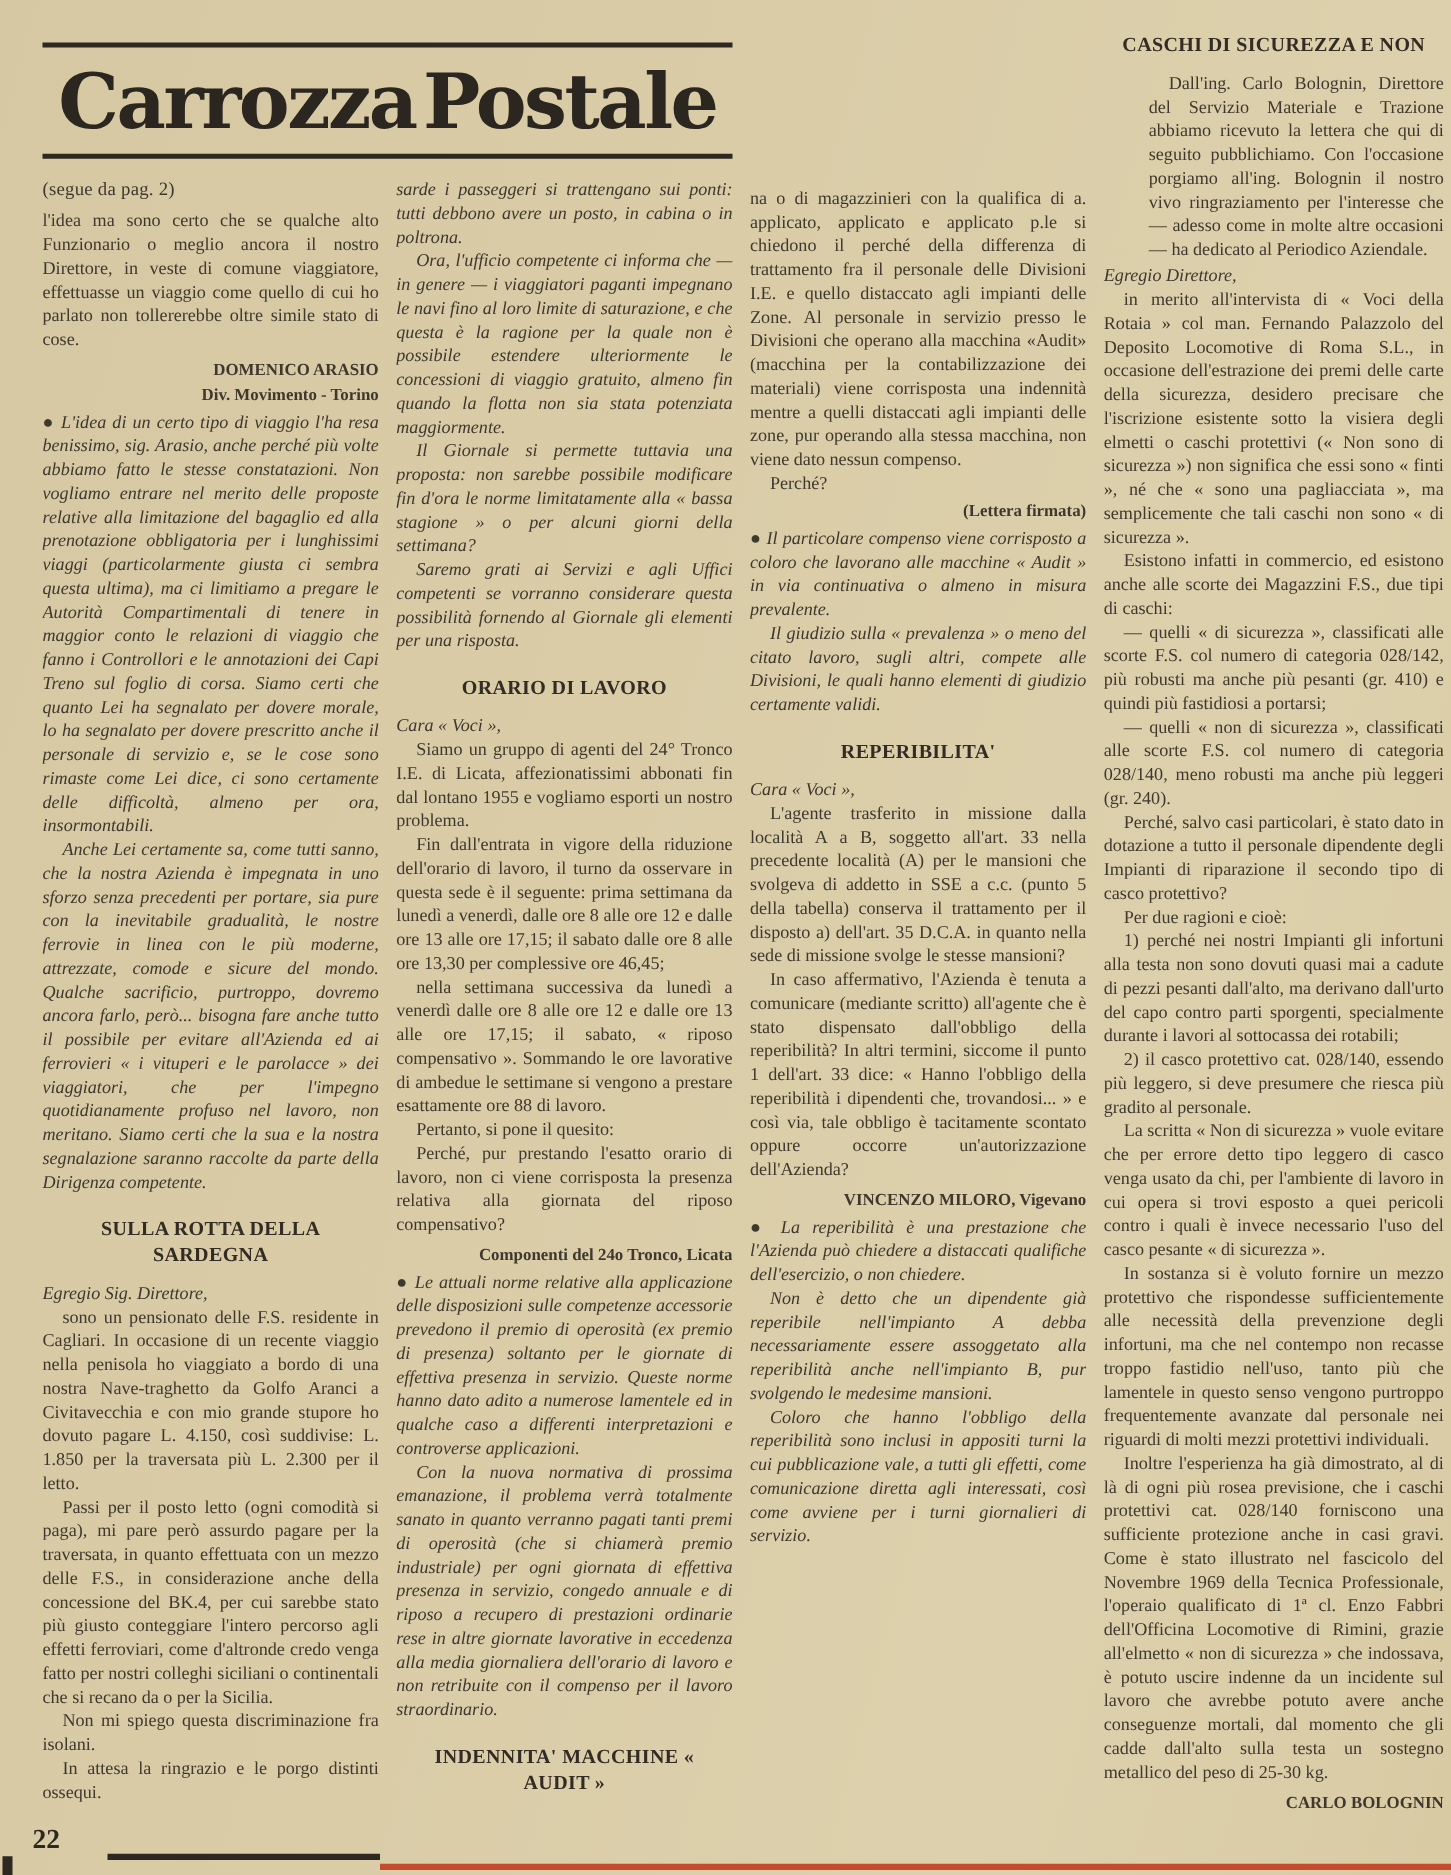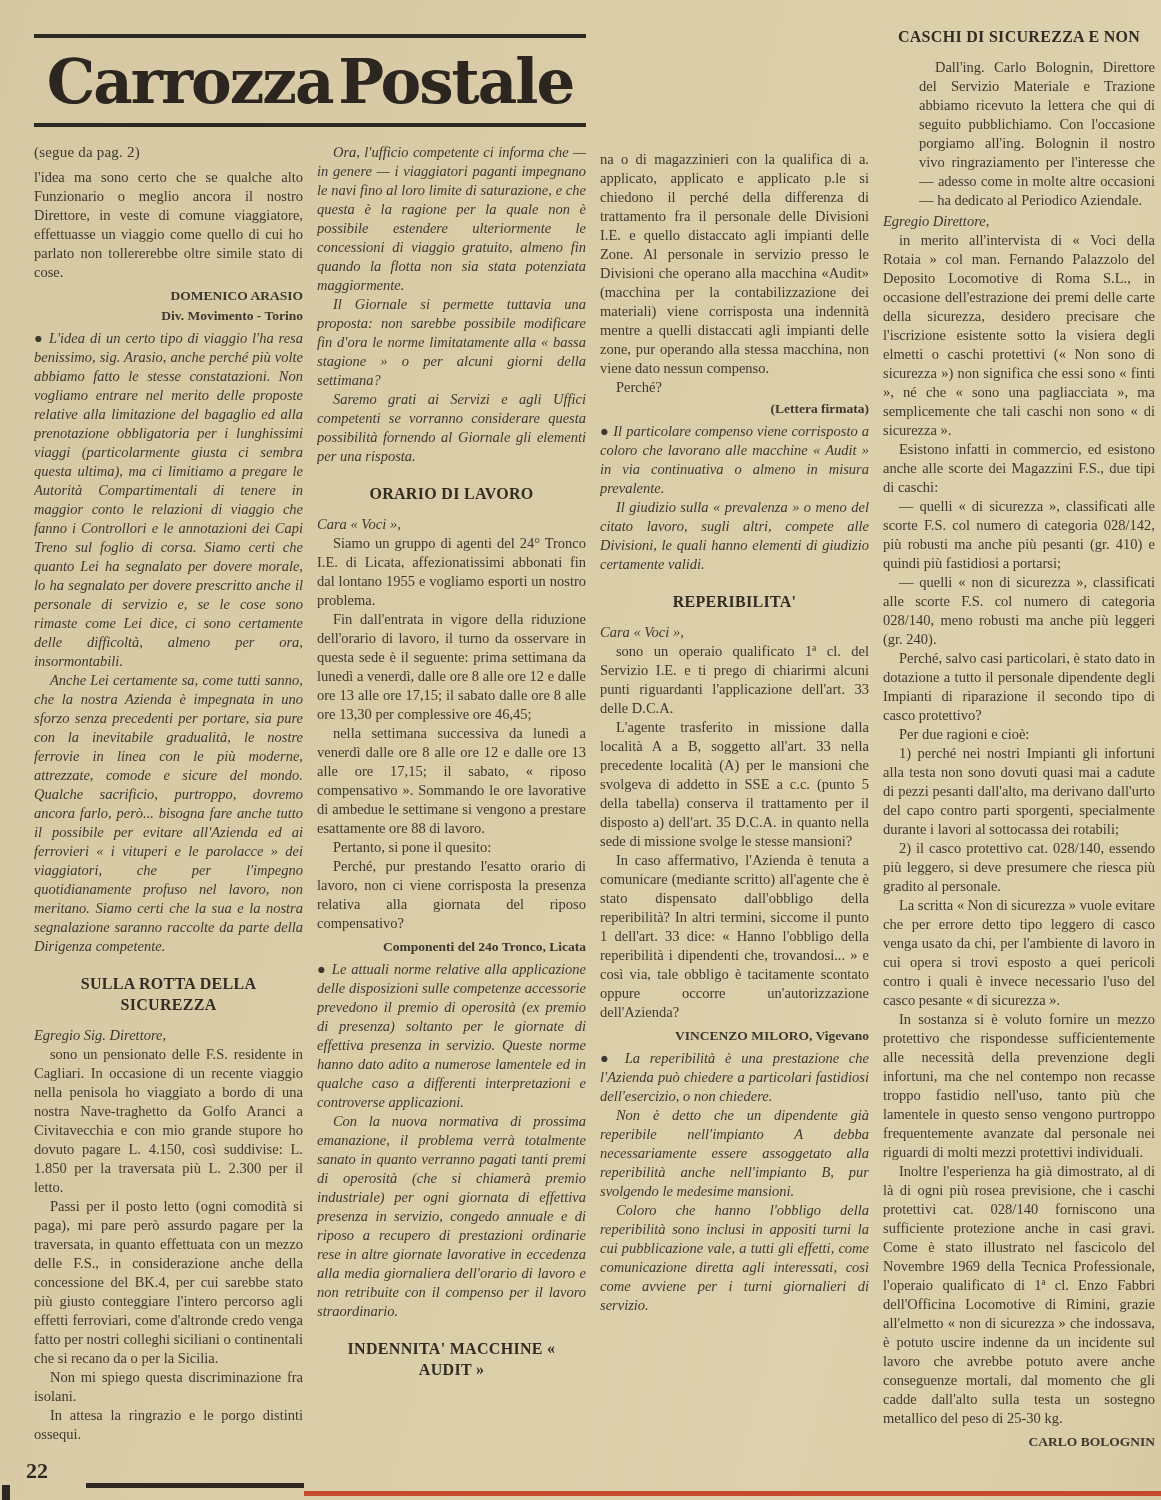--- a/index.html
+++ b/index.html
@@ -56,30 +56,31 @@
 
       <div class="two-cols">
         <article class="col">
           <p class="segue">(segue da pag. 2)</p>
           <p class="flush">l'idea ma sono certo che se qualche alto Funzionario o meglio ancora il nostro Direttore, in veste di comune viaggiatore, effettuasse un viaggio come quello di cui ho parlato non tollererebbe oltre simile stato di cose.</p>
           <p class="sig first">DOMENICO ARASIO</p>
           <p class="sig">Div. Movimento - Torino</p>
           <div class="gap"></div>
           <p class="reply flush">● L'idea di un certo tipo di viaggio l'ha resa benissimo, sig. Arasio, anche perché più volte abbiamo fatto le stesse constatazioni. Non vogliamo entrare nel merito delle proposte relative alla limitazione del bagaglio ed alla prenotazione obbligatoria per i lunghissimi viaggi (particolarmente giusta ci sembra questa ultima), ma ci limitiamo a pregare le Autorità Compartimentali di tenere in maggior conto le relazioni di viaggio che fanno i Controllori e le annotazioni dei Capi Treno sul foglio di corsa. Siamo certi che quanto Lei ha segnalato per dovere morale, lo ha segnalato per dovere prescritto anche il personale di servizio e, se le cose sono rimaste come Lei dice, ci sono certamente delle difficoltà, almeno per ora, insormontabili.</p>
           <p class="reply">Anche Lei certamente sa, come tutti sanno, che la nostra Azienda è impegnata in uno sforzo senza precedenti per portare, sia pure con la inevitabile gradualità, le nostre ferrovie in linea con le più moderne, attrezzate, comode e sicure del mondo. Qualche sacrificio, purtroppo, dovremo ancora farlo, però... bisogna fare anche tutto il possibile per evitare all'Azienda ed ai ferrovieri « i vituperi e le parolacce » dei viaggiatori, che per l'impegno quotidianamente profuso nel lavoro, non meritano. Siamo certi che la sua e la nostra segnalazione saranno raccolte da parte della Dirigenza competente.</p>
-          <h2 class="heading">SULLA ROTTA DELLA SICUREZZA</h2>
+          <h2 class="heading">SULLA ROTTA DELLA SARDEGNA</h2>
           <p class="salut">Egregio Sig. Direttore,</p>
           <p>sono un pensionato delle F.S. residente in Cagliari. In occasione di un recente viaggio nella penisola ho viaggiato a bordo di una nostra Nave-traghetto da Golfo Aranci a Civitavecchia e con mio grande stupore ho dovuto pagare L. 4.150, così suddivise: L. 1.850 per la traversata più L. 2.300 per il letto.</p>
           <p>Passi per il posto letto (ogni comodità si paga), mi pare però assurdo pagare per la traversata, in quanto effettuata con un mezzo delle F.S., in considerazione anche della concessione del BK.4, per cui sarebbe stato più giusto conteggiare l'intero percorso agli effetti ferroviari, come d'altronde credo venga fatto per nostri colleghi siciliani o continentali che si recano da o per la Sicilia.</p>
           <p>Non mi spiego questa discriminazione fra isolani.</p>
           <p>In attesa la ringrazio e le porgo distinti ossequi.</p>
 
         </article>
 
         <article class="col">
+          <p class="reply flush">sarde i passeggeri si trattengano sui ponti: tutti debbono avere un posto, in cabina o in poltrona.</p>
           <p class="reply">Ora, l'ufficio competente ci informa che — in genere — i viaggiatori paganti impegnano le navi fino al loro limite di saturazione, e che questa è la ragione per la quale non è possibile estendere ulteriormente le concessioni di viaggio gratuito, almeno fin quando la flotta non sia stata potenziata maggiormente.</p>
           <p class="reply">Il Giornale si permette tuttavia una proposta: non sarebbe possibile modificare fin d'ora le norme limitatamente alla « bassa stagione » o per alcuni giorni della settimana?</p>
           <p class="reply">Saremo grati ai Servizi e agli Uffici competenti se vorranno considerare questa possibilità fornendo al Giornale gli elementi per una risposta.</p>
           <h2 class="heading">ORARIO DI LAVORO</h2>
           <p class="salut">Cara « Voci »,</p>
           <p>Siamo un gruppo di agenti del 24° Tronco I.E. di Licata, affezionatissimi abbonati fin dal lontano 1955 e vogliamo esporti un nostro problema.</p>
           <p>Fin dall'entrata in vigore della riduzione dell'orario di lavoro, il turno da osservare in questa sede è il seguente: prima settimana da lunedì a venerdì, dalle ore 8 alle ore 12 e dalle ore 13 alle ore 17,15; il sabato dalle ore 8 alle ore 13,30 per complessive ore 46,45;</p>
           <p>nella settimana successiva da lunedì a venerdì dalle ore 8 alle ore 12 e dalle ore 13 alle ore 17,15; il sabato, « riposo compensativo ». Sommando le ore lavorative di ambedue le settimane si vengono a prestare esattamente ore 88 di lavoro.</p>
           <p>Pertanto, si pone il quesito:</p>
           <p>Perché, pur prestando l'esatto orario di lavoro, non ci viene corrisposta la presenza relativa alla giornata del riposo compensativo?</p>
@@ -95,26 +96,25 @@
 
     <article class="col col3">
       <p class="flush">na o di magazzinieri con la qualifica di a. applicato, applicato e applicato p.le si chiedono il perché della differenza di trattamento fra il personale delle Divisioni I.E. e quello distaccato agli impianti delle Zone. Al personale in servizio presso le Divisioni che operano alla macchina «Audit» (macchina per la contabilizzazione dei materiali) viene corrisposta una indennità mentre a quelli distaccati agli impianti delle zone, pur operando alla stessa macchina, non viene dato nessun compenso.</p>
       <p>Perché?</p>
       <p class="sig">(Lettera firmata)</p>
       <div class="gap"></div>
       <p class="reply flush">● Il particolare compenso viene corrisposto a coloro che lavorano alle macchine « Audit » in via continuativa o almeno in misura prevalente.</p>
       <p class="reply">Il giudizio sulla « prevalenza » o meno del citato lavoro, sugli altri, compete alle Divisioni, le quali hanno elementi di giudizio certamente validi.</p>
       <h2 class="heading">REPERIBILITA'</h2>
       <p class="salut">Cara « Voci »,</p>
-      <p>sono un operaio qualificato 1ª cl. del Servizio I.E. e ti prego di chiarirmi alcuni punti riguardanti l'applicazione dell'art. 33 delle D.C.A.</p>
       <p>L'agente trasferito in missione dalla località A a B, soggetto all'art. 33 nella precedente località (A) per le mansioni che svolgeva di addetto in SSE a c.c. (punto 5 della tabella) conserva il trattamento per il disposto a) dell'art. 35 D.C.A. in quanto nella sede di missione svolge le stesse mansioni?</p>
       <p>In caso affermativo, l'Azienda è tenuta a comunicare (mediante scritto) all'agente che è stato dispensato dall'obbligo della reperibilità? In altri termini, siccome il punto 1 dell'art. 33 dice: « Hanno l'obbligo della reperibilità i dipendenti che, trovandosi... » e così via, tale obbligo è tacitamente scontato oppure occorre un'autorizzazione dell'Azienda?</p>
       <p class="sig first">VINCENZO MILORO, Vigevano</p>
       <div class="gap"></div>
-      <p class="reply flush">● La reperibilità è una prestazione che l'Azienda può chiedere a particolari fastidiosi dell'esercizio, o non chiedere.</p>
+      <p class="reply flush">● La reperibilità è una prestazione che l'Azienda può chiedere a distaccati qualifiche dell'esercizio, o non chiedere.</p>
       <p class="reply">Non è detto che un dipendente già reperibile nell'impianto A debba necessariamente essere assoggetato alla reperibilità anche nell'impianto B, pur svolgendo le medesime mansioni.</p>
       <p class="reply">Coloro che hanno l'obbligo della reperibilità sono inclusi in appositi turni la cui pubblicazione vale, a tutti gli effetti, come comunicazione diretta agli interessati, così come avviene per i turni giornalieri di servizio.</p>
     </article>
 
     <article class="col col4">
       <h2 class="heading">CASCHI DI SICUREZZA E NON</h2>
       <p class="intro">Dall'ing. Carlo Bolognin, Direttore del Servizio Materiale e Trazione abbiamo ricevuto la lettera che qui di seguito pubblichiamo. Con l'occasione porgiamo all'ing. Bolognin il nostro vivo ringraziamento per l'interesse che — adesso come in molte altre occasioni — ha dedicato al Periodico Aziendale.</p>
       <p class="salut">Egregio Direttore,</p>
       <p>in merito all'intervista di « Voci della Rotaia » col man. Fernando Palazzolo del Deposito Locomotive di Roma S.L., in occasione dell'estrazione dei premi delle carte della sicurezza, desidero precisare che l'iscrizione esistente sotto la visiera degli elmetti o caschi protettivi (« Non sono di sicurezza ») non significa che essi sono « finti », né che « sono una pagliacciata », ma semplicemente che tali caschi non sono « di sicurezza ».</p>
       <p>Esistono infatti in commercio, ed esistono anche alle scorte dei Magazzini F.S., due tipi di caschi:</p>

